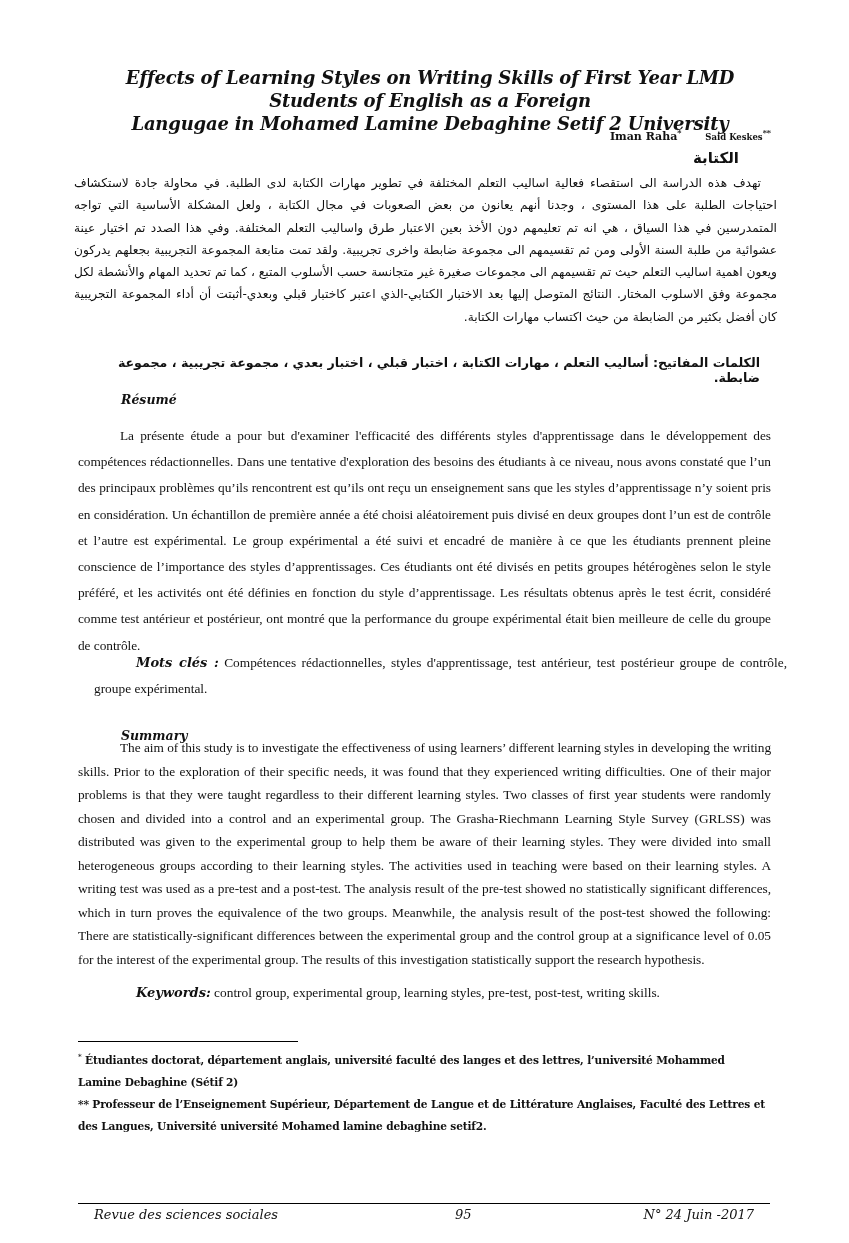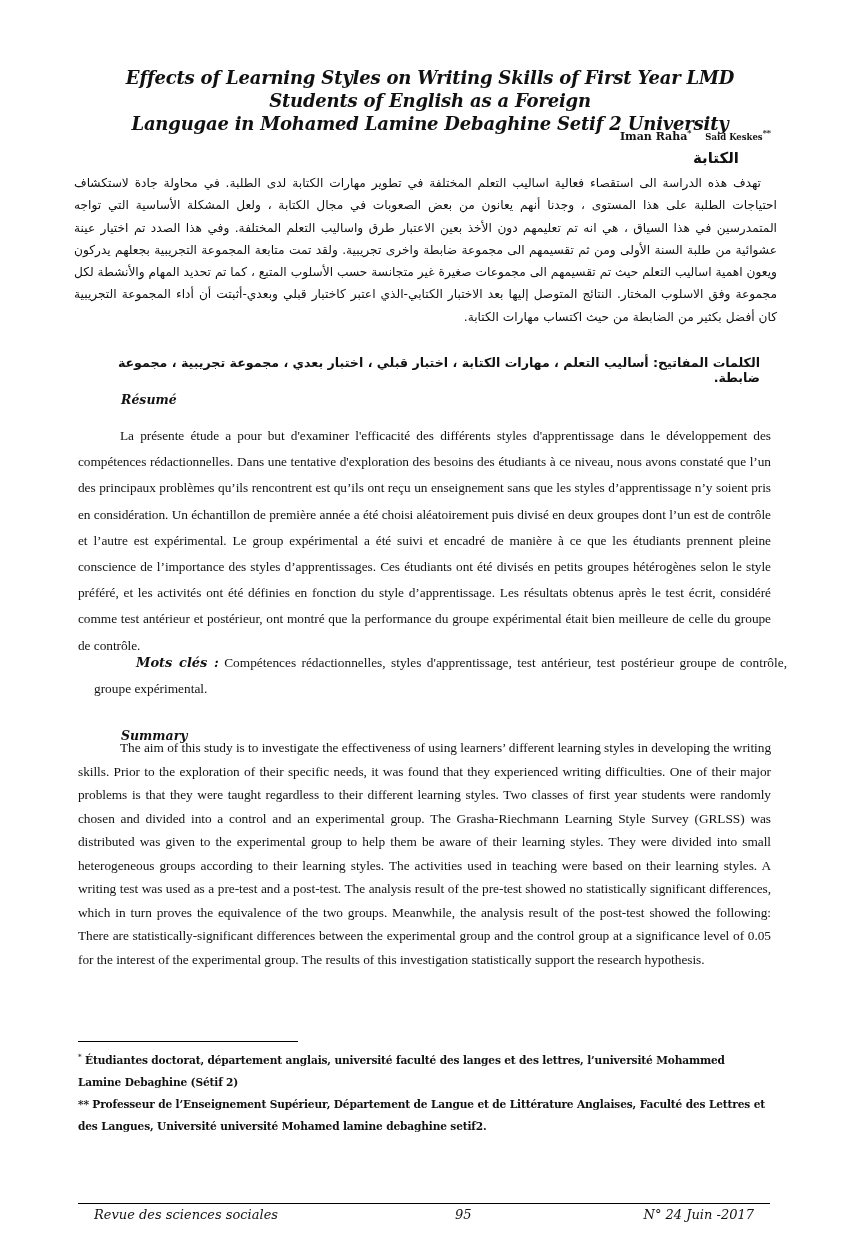--- a/index.html
+++ b/index.html
@@ -8,21 +8,21 @@
     .title {
       position: absolute; left: 80px; top: 66px; width: 700px;
       text-align: center; font-family: "DejaVu Serif", serif; font-style: italic; font-weight: bold;
       font-size: 18px; line-height: 23px; letter-spacing: -0.2px;
     }
     .authors {
       position: absolute; right: 78px; top: 127px; font-family: "DejaVu Serif", serif;
       font-weight: bold; font-size: 11px;
     }
     .authors sup { font-size: 8px; vertical-align: 5px; }
-    .authors .a2 { font-size: 8.5px; margin-left: 10px; }
+    .authors .a2 { font-size: 8.5px; margin-left: 20px; }
     .ar-heading {
       position: absolute; left: 676px; top: 149px; width: 80px; text-align: center;
       font-family: "DejaVu Sans", sans-serif; font-weight: bold; font-size: 15px;
     }
     .ar-body {
       position: absolute; left: 74px; top: 172px; width: 703px; direction: rtl; text-align: justify;
       text-align-last: right; font-family: "DejaVu Sans", sans-serif; font-size: 12.2px; line-height: 22.3px;
       text-indent: 16px;
     }
     .ar-keywords {
@@ -84,20 +84,24 @@
 
   <div class="section-head" style="top:392px;">Résumé</div>
   <div class="para fr">La présente étude a pour but d'examiner l'efficacité des différents styles d'apprentissage dans le développement des compétences rédactionnelles. Dans une tentative d'exploration des besoins des étudiants à ce niveau, nous avons constaté que l’un des principaux problèmes qu’ils rencontrent est qu’ils ont reçu un enseignement sans que les styles d’apprentissage n’y soient pris en considération. Un échantillon de première année a été choisi aléatoirement puis divisé en deux groupes dont l’un est de contrôle et l’autre est expérimental. Le group expérimental a été suivi et encadré de manière à ce que les étudiants prennent pleine conscience de l’importance des styles d’apprentissages. Ces étudiants ont été divisés en petits groupes hétérogènes selon le style préféré, et les activités ont été définies en fonction du style d’apprentissage. Les résultats obtenus après le test écrit, considéré comme test antérieur et postérieur, ont montré que la performance du groupe expérimental était bien meilleure de celle du groupe de contrôle.</div>
   <div class="kw-line kw-fr">
     <span class="kw-label">Mots clés :</span>
     <span>Compétences rédactionnelles, styles d'apprentissage, test antérieur, test postérieur groupe de contrôle, groupe expérimental.</span>
   </div>
 
   <div class="section-head" style="top:728px;">Summary</div>
   <div class="para en">The aim of this study is to investigate the effectiveness of using learners’ different learning styles in developing the writing skills. Prior to the exploration of their specific needs, it was found that they experienced writing difficulties. One of their major problems is that they were taught regardless to their different learning styles. Two classes of first year students were randomly chosen and divided into a control and an experimental group. The Grasha-Riechmann Learning Style Survey (GRLSS) was distributed was given to the experimental group to help them be aware of their learning styles. They were divided into small heterogeneous groups according to their learning styles. The activities used in teaching were based on their learning styles. A writing test was used as a pre-test and a post-test. The analysis result of the pre-test showed no statistically significant differences, which in turn proves the equivalence of the two groups. Meanwhile, the analysis result of the post-test showed the following: There are statistically-significant differences between the experimental group and the control group at a significance level of 0.05 for the interest of the experimental group. The results of this investigation statistically support the research hypothesis.</div>
+  <div class="kw-line kw-en">
+    <span class="kw-label">Keywords:</span>
+    <span>control group, experimental group, learning styles, pre-test, post-test, writing skills.</span>
+  </div>
 
   <div class="fn-rule"></div>
   <div class="footnotes">
     <div><sup>*</sup> <span>Étudiantes doctorat, département anglais, université faculté des langes et des lettres, l’université Mohammed Lamine Debaghine (Sétif 2)</span></div>
     <div><span>**</span> <span>Professeur de l’Enseignement Supérieur, Département de Langue et de Littérature Anglaises, Faculté des Lettres et des Langues, Université université Mohamed lamine debaghine setif2.</span></div>
   </div>
 
   <div class="footer-rule"></div>
   <div class="footer">
     <span>Revue des sciences sociales</span>

